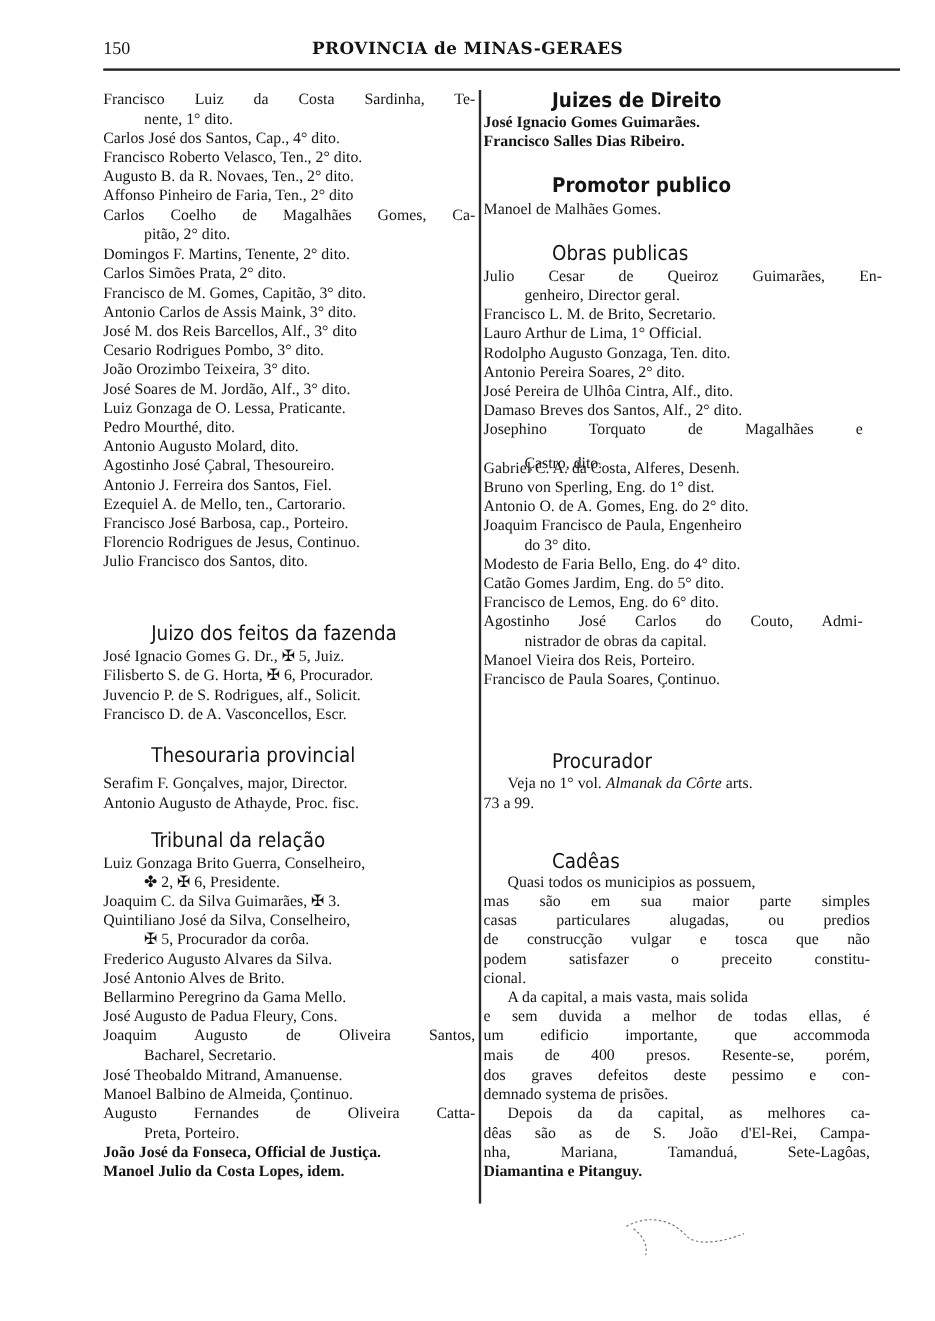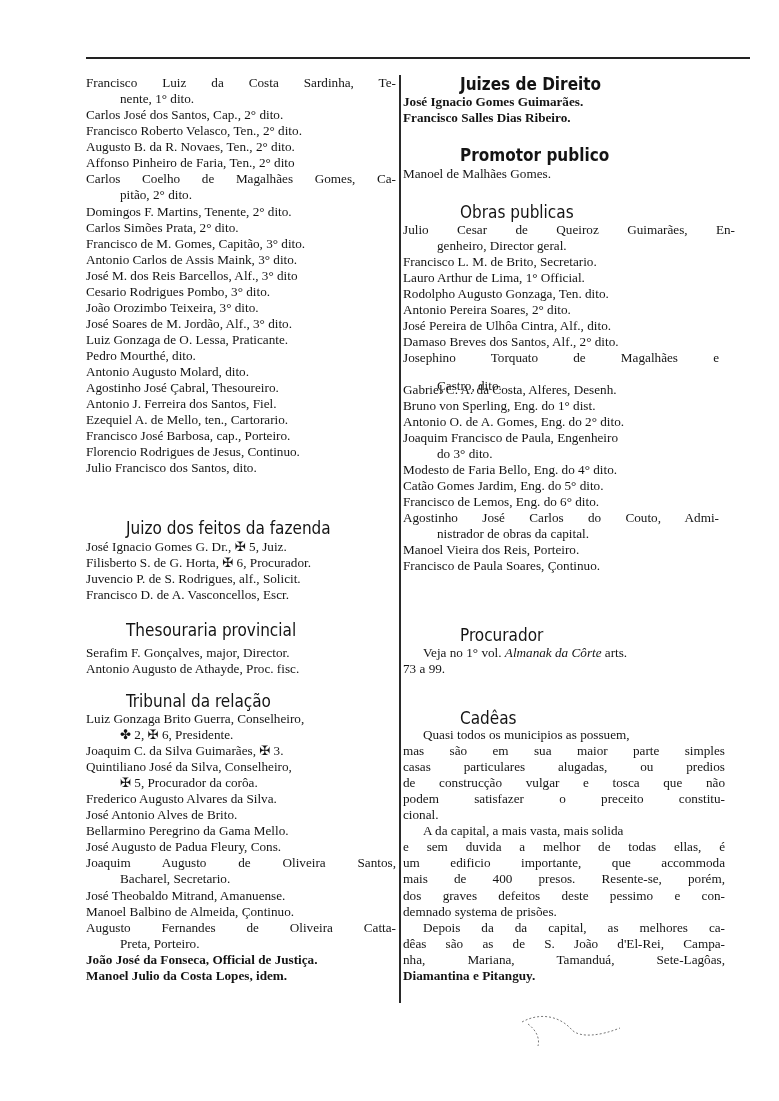--- a/index.html
+++ b/index.html
@@ -25,28 +25,32 @@
   .heading.left-h { left: 40px; }
   .heading.right-h { left: 28px; margin-left: 29px; }
   i { font-style: italic; }
   .ornament { position: absolute; left: 520px; top: 1012px; width: 120px; height: 40px; }
 </style>
 </head>
 <body>
 
 <div class="page">
 
+  <div class="running-head">
+    <span class="page-number">150</span>
+    <span class="running-title">PROVINCIA de MINAS-GERAES</span>
+  </div>
   <div class="head-rule"></div>
 
   <div class="divider"></div>
 
   <div class="col col-left">
     <div class="line just" style="top:75px;width:310px">Francisco Luiz da Costa Sardinha, Te-</div>
     <div class="line indent" style="top:91px">nente, 1° dito.</div>
-    <div class="line" style="top:107px">Carlos José dos Santos, Cap., 2° dito.</div>
+    <div class="line" style="top:107px">Carlos José dos Santos, Cap., 4° dito.</div>
     <div class="line" style="top:123px">Francisco Roberto Velasco, Ten., 2° dito.</div>
     <div class="line" style="top:139px">Augusto B. da R. Novaes, Ten., 2° dito.</div>
     <div class="line" style="top:155px">Affonso Pinheiro de Faria, Ten., 2° dito</div>
     <div class="line just" style="top:171px;width:310px">Carlos Coelho de Magalhães Gomes, Ca-</div>
     <div class="line indent" style="top:187px">pitão, 2° dito.</div>
     <div class="line" style="top:204px">Domingos F. Martins, Tenente, 2° dito.</div>
     <div class="line" style="top:220px">Carlos Simões Prata, 2° dito.</div>
     <div class="line" style="top:236px">Francisco de M. Gomes, Capitão, 3° dito.</div>
     <div class="line" style="top:252px">Antonio Carlos de Assis Maink, 3° dito.</div>
     <div class="line" style="top:268px">José M. dos Reis Barcellos, Alf., 3° dito</div>

